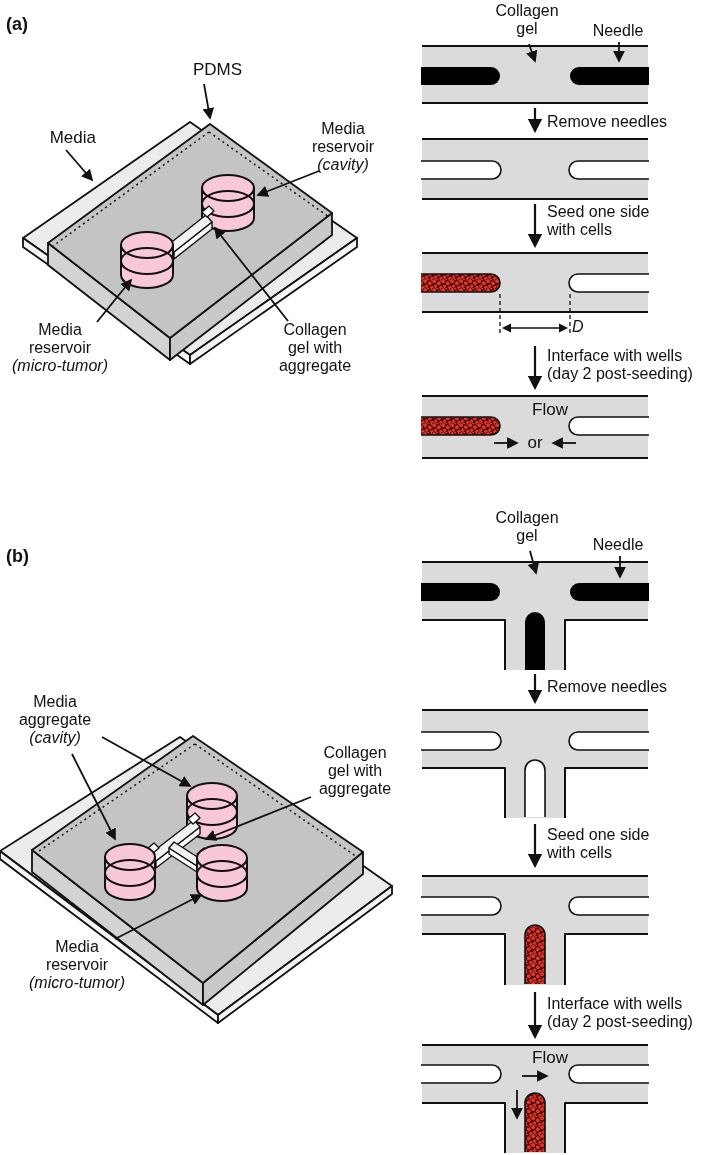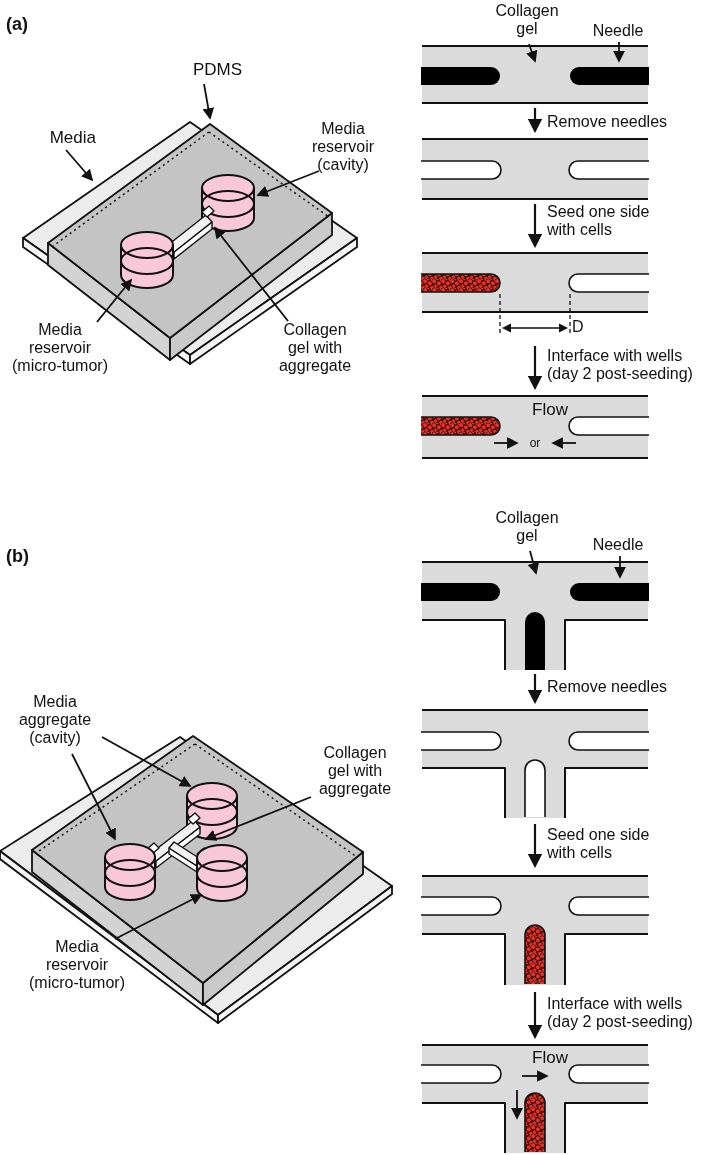--- a/index.html
+++ b/index.html
@@ -1,24 +1,24 @@
 <!DOCTYPE html>
 <html><head>
 <meta charset="utf-8">
 <style>
   html,body{margin:0;padding:0;background:#fff;}
   #fig{position:relative;width:708px;height:1155px;background:#ffffff;overflow:hidden;
        font-family:"Liberation Sans",sans-serif;color:#111;}
   #gfx{position:absolute;left:0;top:0;}
   .lbl{position:absolute;font:16px/18px "Liberation Sans",sans-serif;color:#111;white-space:nowrap;}
   .c{text-align:center;}
-  .it{}
+  .it{font-style:italic;}
   .tag{font-weight:700;font-size:18px;}
   .big{font-size:17px;text-align:right;}
-  .sm{font-size:12px;}
+  .sm{font-size:17px;}
 </style>
 </head>
 <body>
 
 <div id="fig">
 
 <svg id="gfx" width="708" height="1155" viewBox="0 0 708 1155">
   <defs>
     <marker id="ah" viewBox="0 0 10 10" refX="8.5" refY="5" markerWidth="6.5" markerHeight="6.5" orient="auto">
       <path d="M0,0 L10,5 L0,10 Z" fill="#111"></path>

